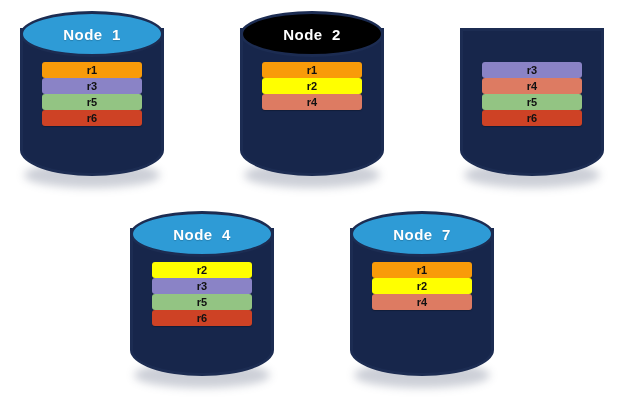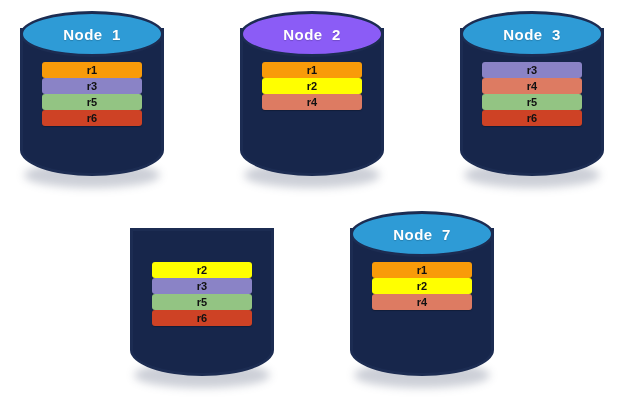--- a/index.html
+++ b/index.html
@@ -113,45 +113,45 @@
       <div class="replica-list">
         <div class="replica-bar" style="background: rgb(249, 155, 9);">r1</div>
         <div class="replica-bar" style="background: rgb(138, 131, 198);">r3</div>
         <div class="replica-bar" style="background: rgb(147, 196, 131);">r5</div>
         <div class="replica-bar" style="background: rgb(206, 66, 37);">r6</div>
       </div>
     </div>
     <div class="node" style="left: 232px; top: 6px;">
       <div class="node-shadow"></div>
       <div class="cyl-body" style="background: rgb(23, 38, 75); border-color: rgb(28, 44, 82);"></div>
-      <div class="cyl-top" style="background: #8b5cf6; border-color: rgb(28, 44, 82);">
+      <div class="cyl-top" style="background: #000000; border-color: rgb(28, 44, 82);">
         <span class="node-title">Node  2</span>
       </div>
       <div class="replica-list">
         <div class="replica-bar" style="background: rgb(249, 155, 9);">r1</div>
         <div class="replica-bar" style="background: rgb(255, 255, 0);">r2</div>
         <div class="replica-bar" style="background: rgb(221, 123, 98);">r4</div>
       </div>
     </div>
     <div class="node" style="left: 452px; top: 6px;">
       <div class="node-shadow"></div>
       <div class="cyl-body" style="background: rgb(23, 38, 75); border-color: rgb(28, 44, 82);"></div>
-      <div class="cyl-top" style="background: rgb(46, 155, 214); border-color: rgb(28, 44, 82);">
-        <span class="node-title">Node  3</span>
-      </div>
       <div class="replica-list">
         <div class="replica-bar" style="background: rgb(138, 131, 198);">r3</div>
         <div class="replica-bar" style="background: rgb(221, 123, 98);">r4</div>
         <div class="replica-bar" style="background: rgb(147, 196, 131);">r5</div>
         <div class="replica-bar" style="background: rgb(206, 66, 37);">r6</div>
       </div>
     </div>
     <div class="node" style="left: 122px; top: 206px;">
       <div class="node-shadow"></div>
       <div class="cyl-body" style="background: rgb(23, 38, 75); border-color: rgb(28, 44, 82);"></div>
+      <div class="cyl-top" style="background: rgb(46, 155, 214); border-color: rgb(28, 44, 82);">
+        <span class="node-title">Node  4</span>
+      </div>
       <div class="replica-list">
         <div class="replica-bar" style="background: rgb(255, 255, 0);">r2</div>
         <div class="replica-bar" style="background: rgb(138, 131, 198);">r3</div>
         <div class="replica-bar" style="background: rgb(147, 196, 131);">r5</div>
         <div class="replica-bar" style="background: rgb(206, 66, 37);">r6</div>
       </div>
     </div>
     <div class="node" style="left: 342px; top: 206px;">
       <div class="node-shadow"></div>
       <div class="cyl-body" style="background: rgb(23, 38, 75); border-color: rgb(28, 44, 82);"></div>

